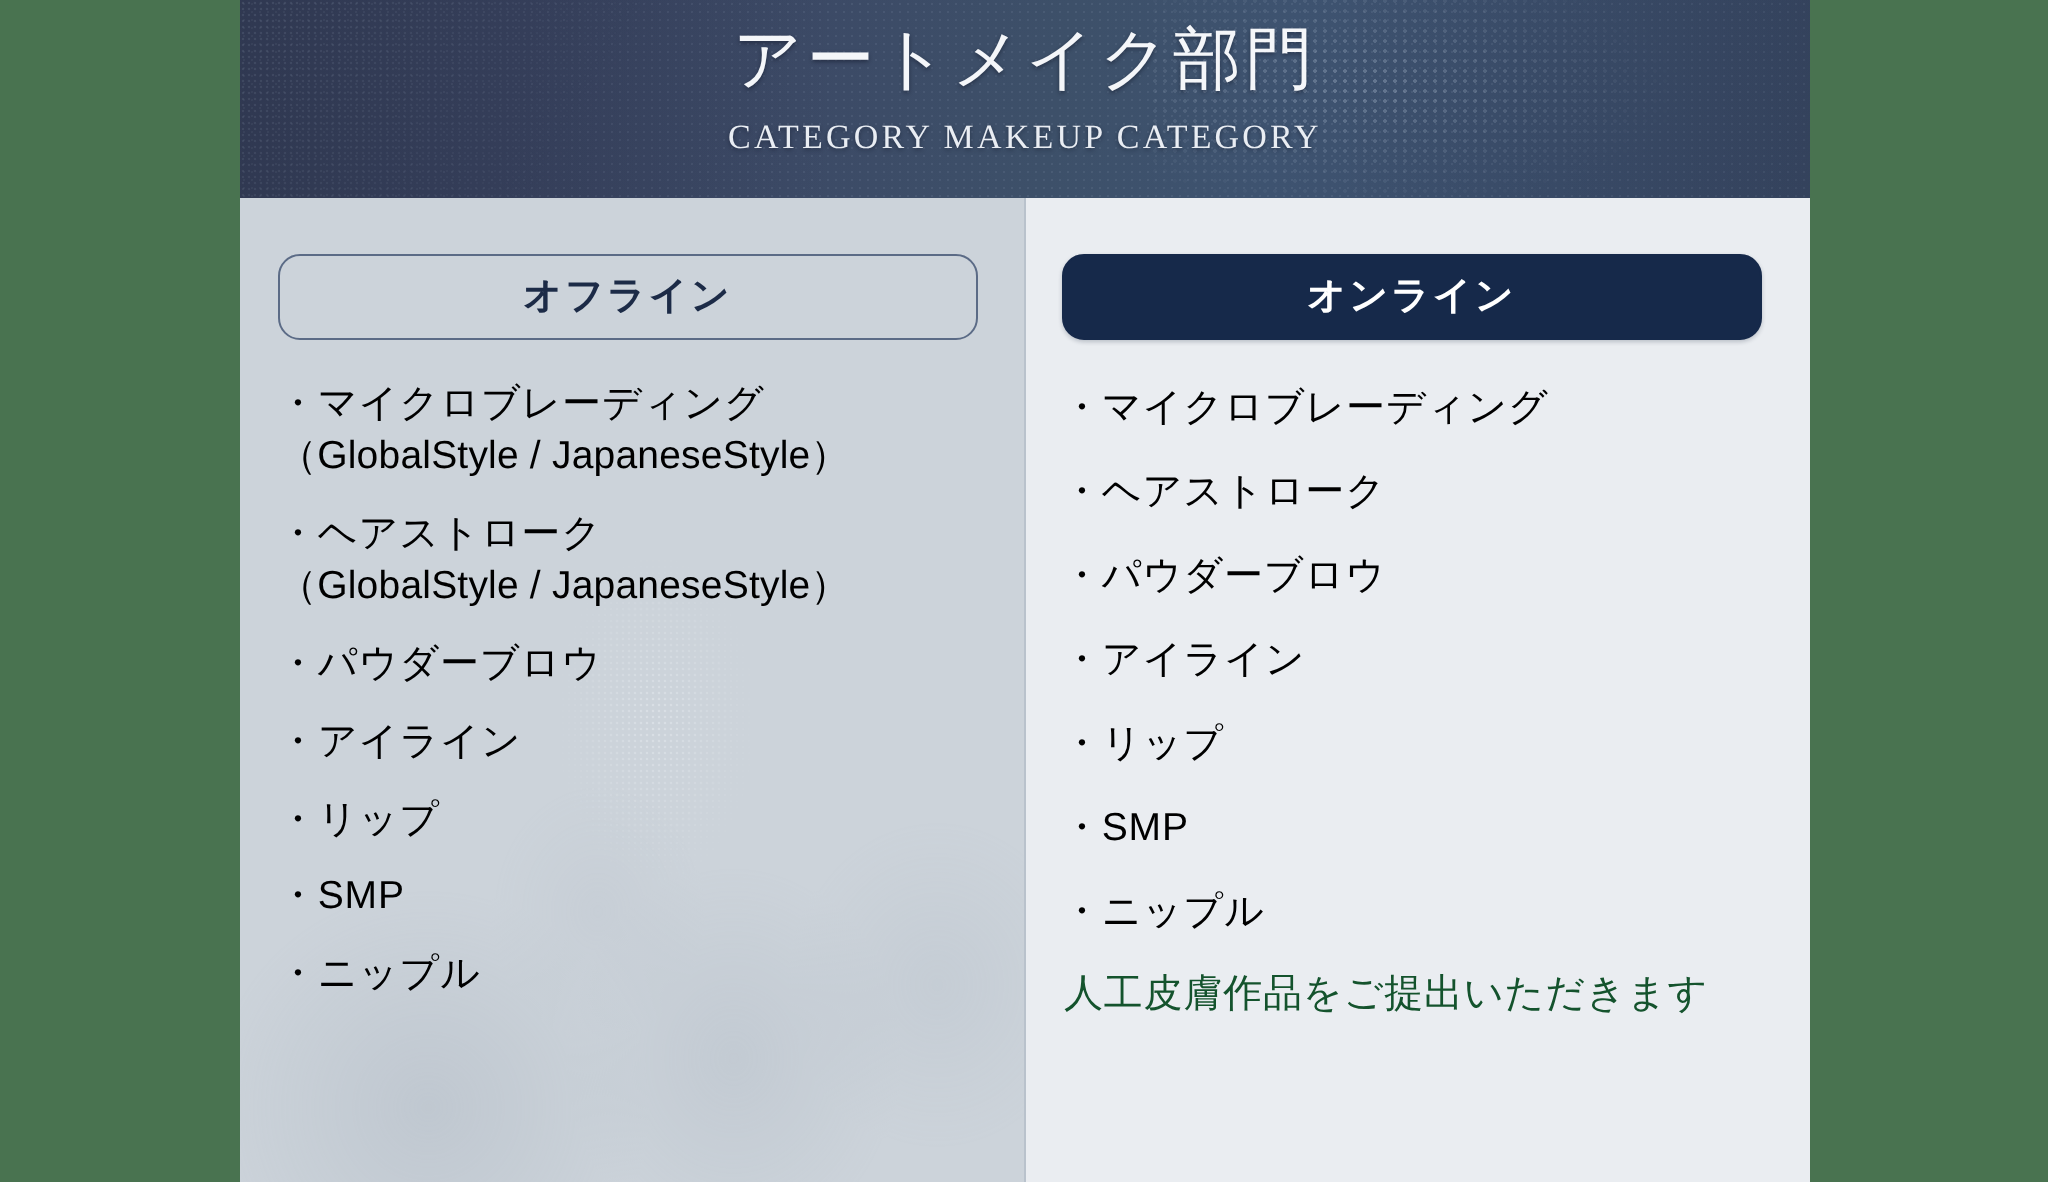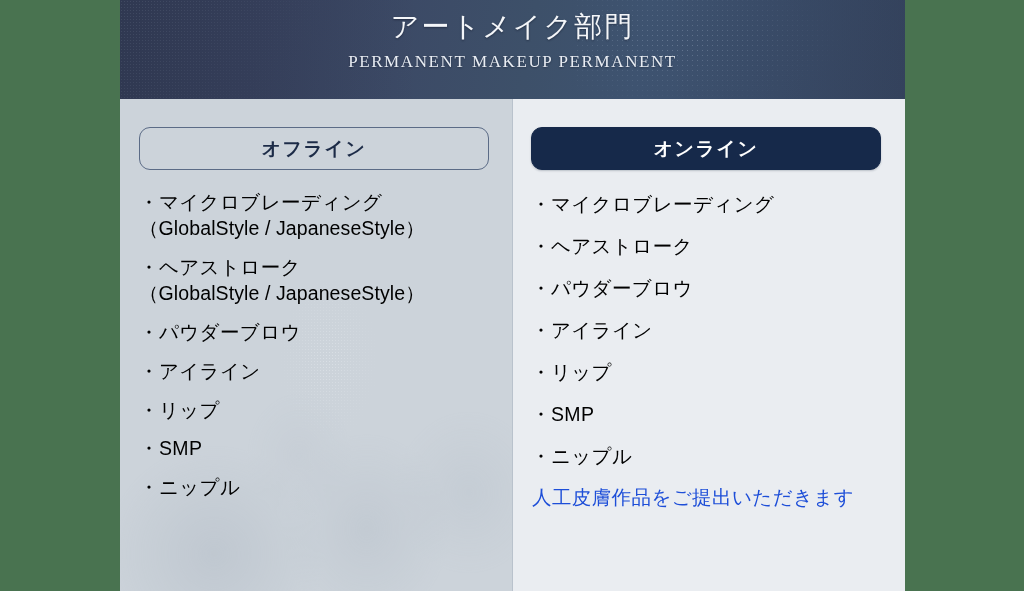--- a/index.html
+++ b/index.html
@@ -79,21 +79,21 @@
     pointer-events: none;
   }
   .header .titles {
     position: relative;
     z-index: 3;
     text-align: center;
     padding-top: 11px;
   }
   .title-jp {
     font-family: "Liberation Serif", "DejaVu Serif", serif;
-    font-size: 28px;
+    font-size: 34px;
     line-height: 1.15;
     color: #f4f6f9;
     letter-spacing: 2px;
     text-shadow: 0 1px 2px rgba(10,16,30,0.45);
   }
   .title-en {
     font-family: "Liberation Serif", "DejaVu Serif", serif;
     font-size: 17px;
     line-height: 1.2;
     color: #e9edf3;
@@ -207,41 +207,41 @@
 
   .svc-main {
     display: block;
     letter-spacing: 0.4px;
   }
   .svc-sub {
     display: block;
     letter-spacing: 0.1px;
   }
   .svc-note {
-    color: #1d4ed8;
+    color: #14532d;
     font-size: 19.5px;
     line-height: 1.33;
     letter-spacing: 0.4px;
     margin-top: 2px;
   }
   .col-online .svc-note { padding-left: 1px; }
 </style>
 </head>
 <body>
 
 <div class="page">
 
   <div class="header">
     <div class="tex-a"></div>
     <div class="tex-b"></div>
     <div class="tex-c"></div>
     <div class="vignette"></div>
     <div class="titles">
       <div class="title-jp">アートメイク部門</div>
-      <div class="title-en">PERMANENT MAKEUP PERMANENT</div>
+      <div class="title-en">CATEGORY MAKEUP CATEGORY</div>
     </div>
   </div>
 
   <div class="columns">
 
     <div class="col col-offline">
       <div class="ghost"></div>
       <div class="ghost-dots"></div>
       <div class="col-inner">
 

